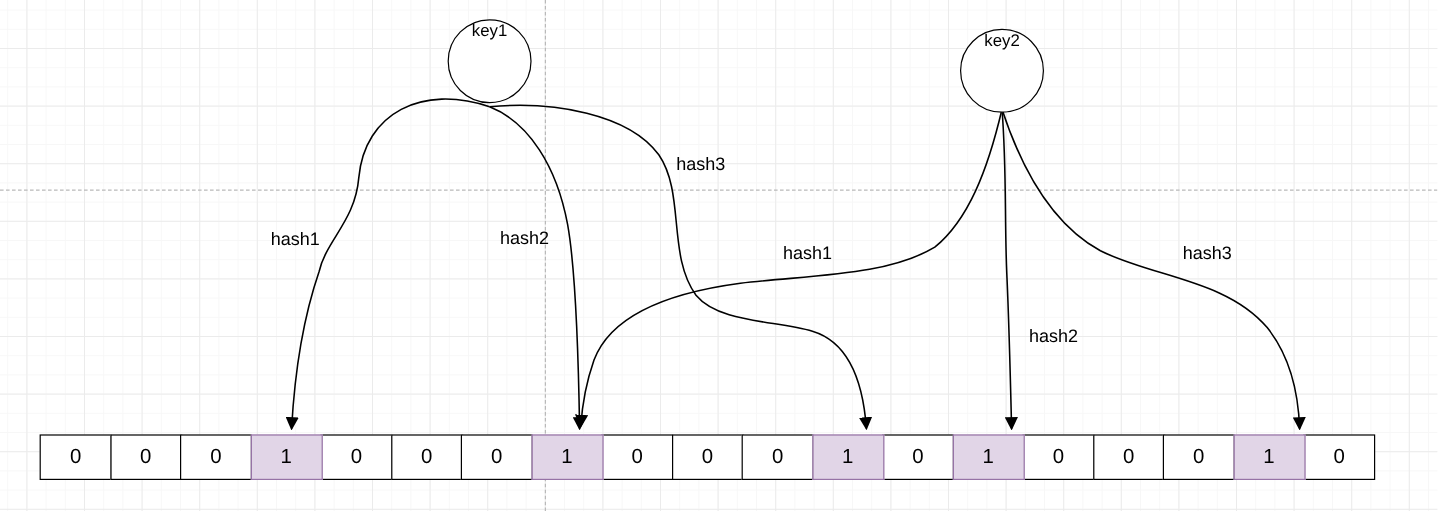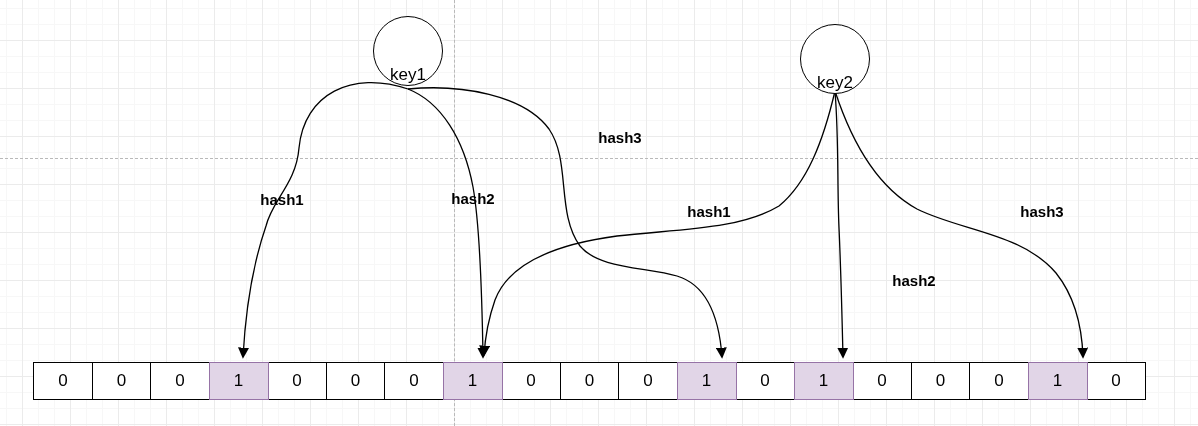--- a/index.html
+++ b/index.html
@@ -16,28 +16,28 @@
       linear-gradient(to bottom, #f7f7f7 1px, transparent 1px);
     background-size:48px 48px,48px 48px,16px 16px,16px 16px;
     background-position:22px 40px,22px 40px,6px 8px,6px 8px;
   }
   .dash-v{position:absolute;left:454px;top:0;height:426px;width:0;border-left:1px dashed #b9b9b9;}
   .dash-h{position:absolute;top:158px;left:0;width:1198px;height:0;border-top:1px dashed #b9b9b9;}
   svg.curves{position:absolute;left:0;top:0;}
   .key-circle{
     position:absolute;width:70px;height:70px;border-radius:50%;
     border:1.5px solid #000;background:#fff;
-    display:flex;align-items:flex-end;justify-content:center;
-    font-size:17px;color:#000;box-sizing:border-box;
+    display:flex;align-items:flex-start;justify-content:center;
+    font-size:14px;color:#000;box-sizing:border-box;
   }
   .key1{left:373px;top:16px;}
   .key2{left:800px;top:24px;}
   .hlabel{
     position:absolute;width:64px;text-align:center;
-    font-weight:bold;font-size:15px;color:#000;margin-left:36px;
+    font-weight:normal;font-size:15px;color:#000;
   }
   .hl-k1-h1{left:214px;top:191px;}
   .hl-k1-h2{left:405px;top:190px;}
   .hl-k1-h3{left:552px;top:129px;}
   .hl-k2-h1{left:641px;top:203px;}
   .hl-k2-h2{left:846px;top:272px;}
   .hl-k2-h3{left:974px;top:203px;}
   .bitarray{
     position:absolute;left:33px;top:362px;height:38px;
     display:flex;flex-direction:row;

